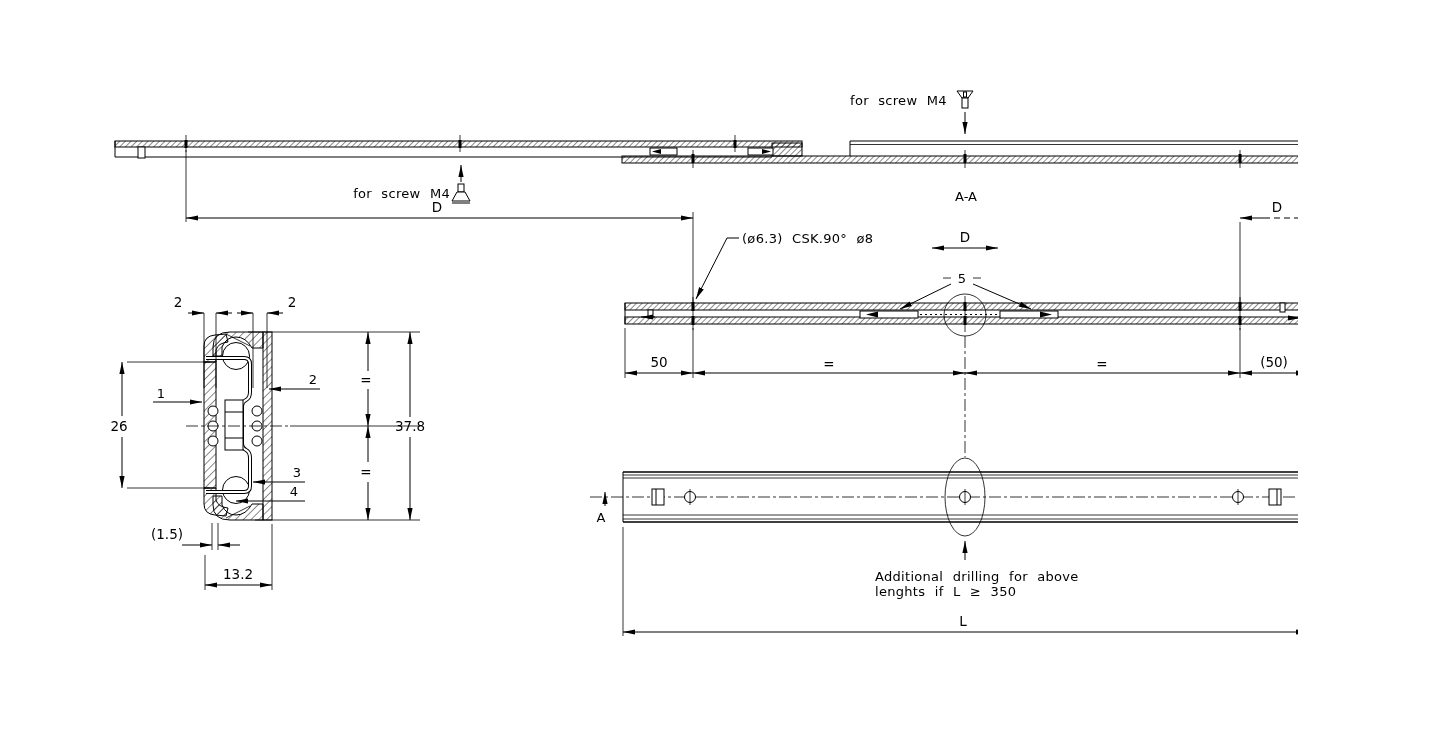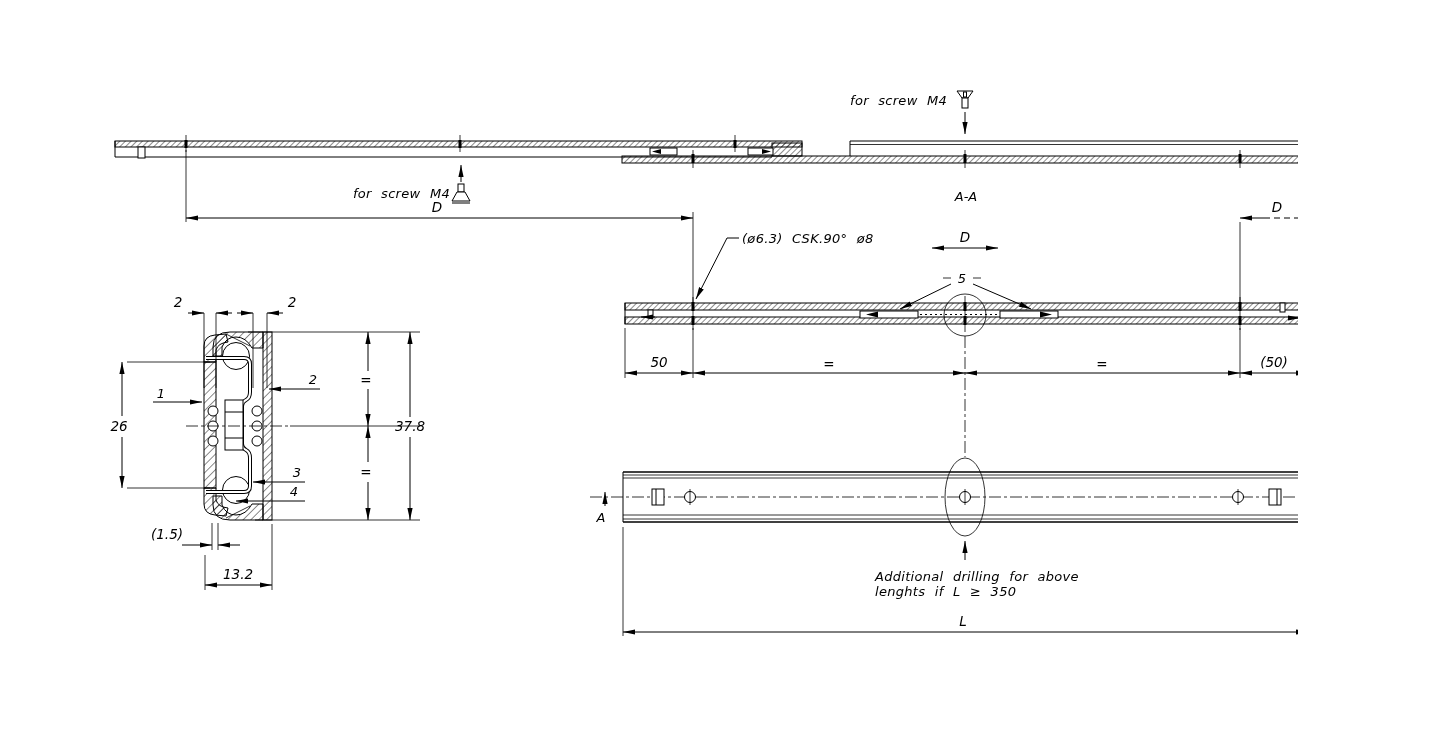--- a/index.html
+++ b/index.html
@@ -1,16 +1,16 @@
 <!DOCTYPE html>
 <html><head>
 <meta charset="utf-8">
 <style>
   html,body{margin:0;padding:0;background:#fff;}
-  .canvas{position:relative;width:1298px;height:755px;background:#be185d;overflow:hidden;font-style:italic;}
+  .canvas{position:relative;width:1298px;height:755px;background:#be185d;overflow:hidden;}
   svg{display:block;}
   svg text{fill:#000;font-family:"DejaVu Sans",sans-serif;font-size:13px;}
   svg text.dim{font-size:13.5px;}
   svg text.note{word-spacing:5px;letter-spacing:.3px;}
   .ln{stroke:#000;stroke-width:1;fill:none;}
   .lt{stroke:#000;stroke-width:.8;fill:none;}
   .lb{stroke:#000;stroke-width:1.6;fill:none;}
   .tick{stroke:#000;stroke-width:3;fill:none;}
   .cl{stroke:#000;stroke-width:.8;fill:none;stroke-dasharray:12 3 3 3;}
   .dsh{stroke:#000;stroke-width:1;fill:none;stroke-dasharray:6 4;}

